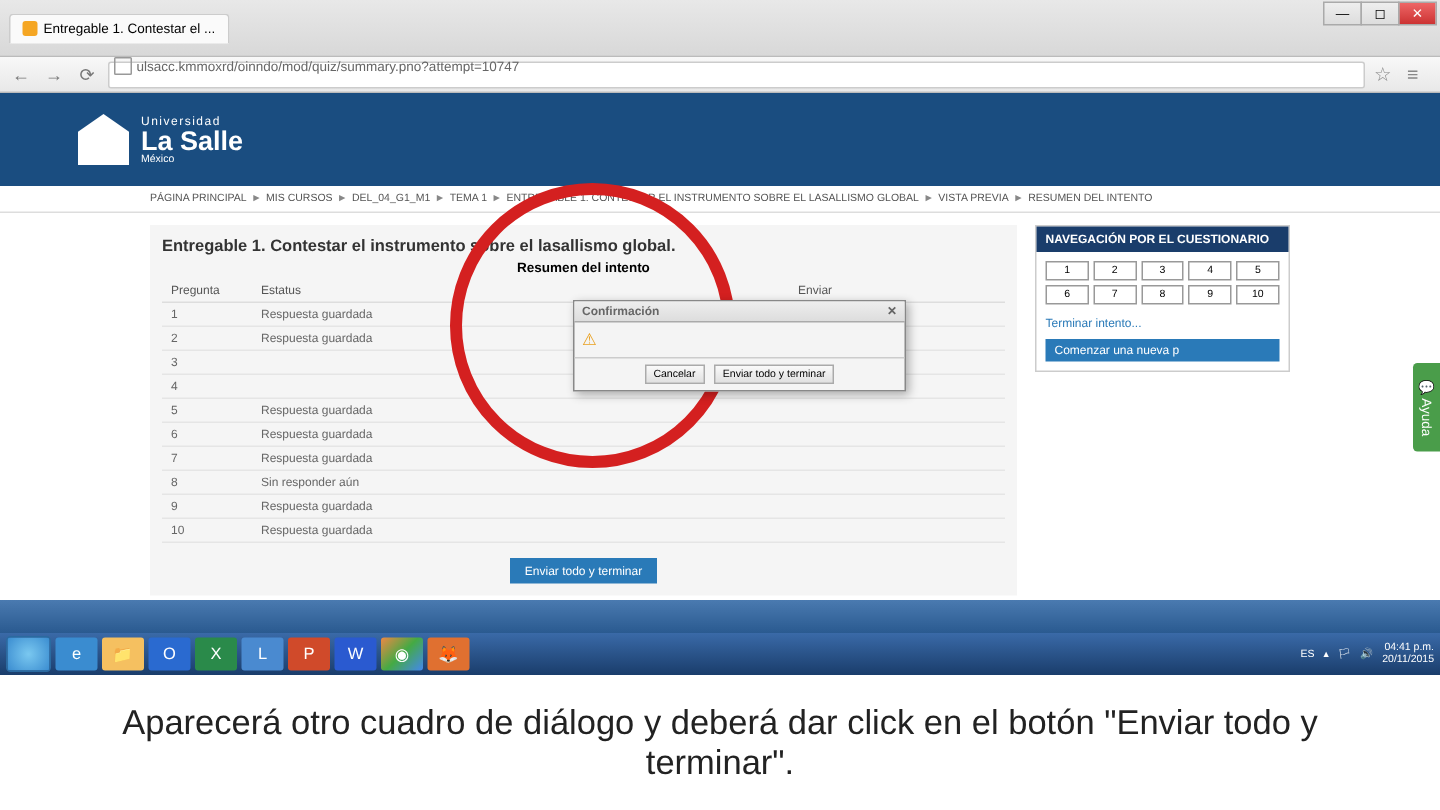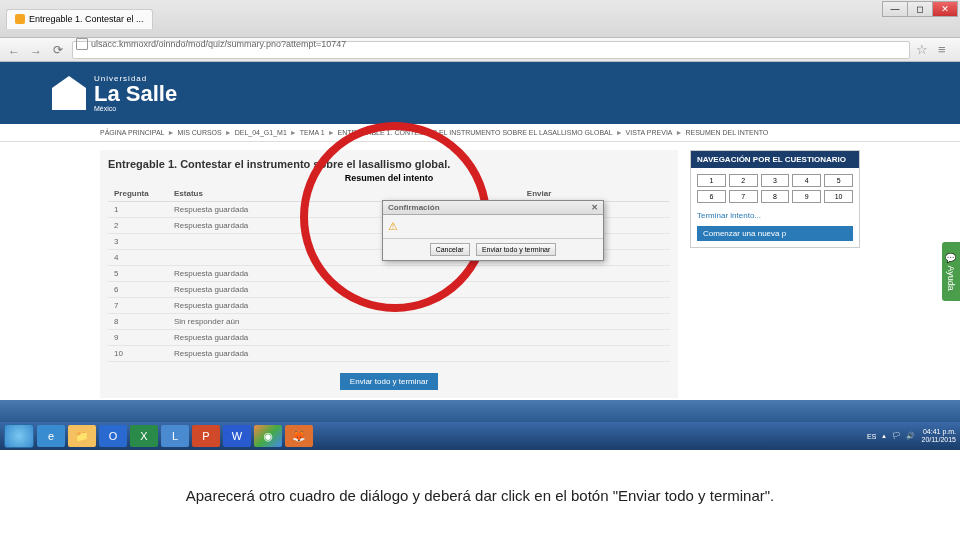--- a/index.html
+++ b/index.html
@@ -15,31 +15,31 @@
 .nav-arrow{width:16px;height:16px;color:#777;font-size:12px;display:flex;align-items:center;justify-content:center}
 .url-box{flex:1;height:18px;background:#fff;border:1px solid #ccc;border-radius:2px;font-size:9px;padding:0 20px 12px 18px;color:#666;display:flex;align-items:center;position:relative}
 .url-box::before{content:"";position:absolute;left:3px;width:10px;height:10px;border:1px solid #999;border-radius:1px}
 .menu-icon{width:16px;height:16px;color:#888;font-size:13px}
 .page-body{height:404px;background:#fff;position:relative}
 .header-blue{background:#1a4d80;height:62px;display:flex;align-items:center;padding-left:52px}
 .logo{color:#fff;display:flex;align-items:center;gap:8px}
 .logo-icon{width:34px;height:34px;background:#fff;clip-path:polygon(50% 0,100% 35%,100% 100%,0 100%,0 35%);position:relative}
 .logo-text{line-height:1}
 .logo-uni{font-size:8px;letter-spacing:1px}
-.logo-main{font-size:22px;font-weight:bold}
+.logo-main{font-size:18px;font-weight:bold}
 .logo-sub{font-size:7px}
 .breadcrumb{background:#fff;padding:5px 100px;font-size:7px;color:#555;border-bottom:1px solid #ddd}
 .bc-sep{color:#888;margin:0 3px}
 .content-area{padding:8px 100px;display:flex;gap:12px;position:relative}
 .main-col{flex:1;background:#f5f5f5;padding:8px;position:relative}
 .red-circle{position:absolute;width:190px;height:190px;border:8px solid #d42020;border-radius:50%;top:-28px;left:200px;pointer-events:none;z-index:5}
 .entregable-title{font-size:11px;font-weight:bold;color:#333;margin-bottom:0}
 .table-title{font-size:9px;font-weight:bold;text-align:center;margin:3px 0}
 .summary-table{width:100%;border-collapse:collapse;font-size:8px;color:#666}
-.summary-table th{text-align:left;font-weight:bold;padding:3px 6px;border-bottom:1px solid #ddd;color:#555}
+.summary-table th{text-align:left;font-weight:normal;padding:3px 6px;border-bottom:1px solid #ddd;color:#555}
 .summary-table td{padding:3px 6px;border-bottom:1px solid #e5e5e5}
 .summary-table td:first-child{width:60px}
 .submit-area{text-align:center;margin-top:8px}
 .submit-btn{background:#2a7ab8;color:#fff;border:none;padding:4px 10px;font-size:8px;cursor:pointer}
 .side-col{width:170px}
 .nav-box{border:1px solid #ccc;background:#fff;margin-bottom:6px}
 .nav-title{background:#1a3d6b;color:#fff;font-size:8px;font-weight:bold;padding:4px 6px}
 .nav-grid{padding:6px;display:grid;grid-template-columns:repeat(5,1fr);gap:3px}
 .nav-cell{border:1px solid #999;background:#fff;font-size:7px;text-align:center;padding:2px 0;cursor:pointer}
 .nav-link{font-size:8px;color:#2a7ab8;padding:2px 6px;cursor:pointer}
@@ -52,21 +52,21 @@
 .warn-icon{color:#e8a020;font-size:11px}
 .dialog-btns{padding:4px;text-align:center;border-top:1px solid #ccc}
 .dialog-btns button{font-size:7px;padding:2px 5px;margin:0 2px;background:linear-gradient(#fafafa,#e0e0e0);border:1px solid #aaa;cursor:pointer}
 .taskbar{position:absolute;bottom:90px;left:0;width:960px;height:28px;background:linear-gradient(#3a6aa8,#1a3d6b);display:flex;align-items:center;padding:0 4px;gap:3px}
 .taskbar::before{content:"";position:absolute;top:-22px;left:0;right:0;height:22px;background:linear-gradient(#4a7ab0,#2a5a90)}
 .start-btn{width:30px;height:24px;background:radial-gradient(circle,#7ac8f0,#3a8cd0);border-radius:3px;border:1px solid #2a6aa0}
 .task-icon{width:28px;height:22px;display:flex;align-items:center;justify-content:center;font-size:11px;color:#fff;border-radius:2px}
 .ti-ie{background:#3a8cd0}.ti-fold{background:#f5c060}.ti-out{background:#2a6ad0}.ti-xl{background:#2a8a4a}.ti-lync{background:#4a8ad0}.ti-pp{background:#d04a2a}.ti-wd{background:#2a5ad0}.ti-ch{background:linear-gradient(135deg,#e84,#4a4,#48e)}.ti-ff{background:#e07030}
 .tray{margin-left:auto;display:flex;align-items:center;gap:6px;color:#fff;font-size:7px}
 .clock{text-align:right;line-height:1.1}
-.footer-caption{position:absolute;bottom:0;left:0;width:960px;height:90px;background:#fff;display:flex;align-items:center;justify-content:center;text-align:center;font-size:15px;color:#222;padding:0 40px}
+.footer-caption{position:absolute;bottom:0;left:0;width:960px;height:90px;background:#fff;display:flex;align-items:center;justify-content:center;text-align:center;font-size:23px;color:#222;padding:0 40px}
 </style>
 </head>
 <body>
 
 <div class="browser-frame">
   <div class="tab-strip">
     <div class="tab">
       <span class="tab-icon"></span>
       <span>Entregable 1. Contestar el ...</span>
     </div>

